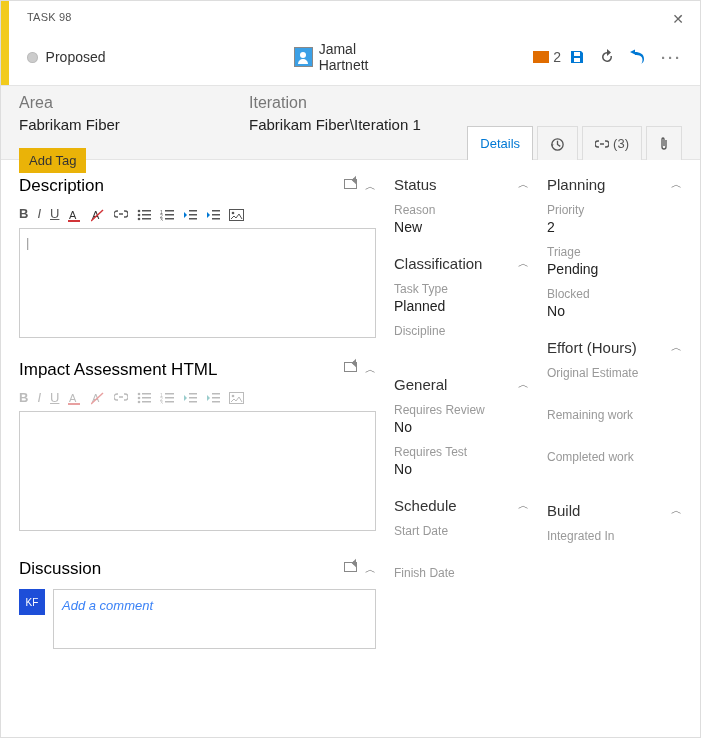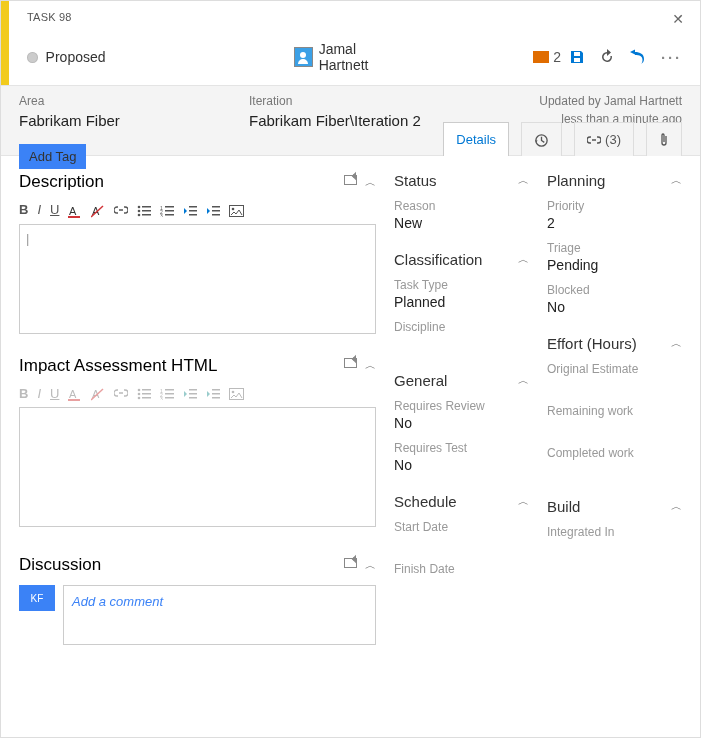--- a/index.html
+++ b/index.html
@@ -21,26 +21,26 @@
   .comm-icon { width:16px; height:12px; background:#e06c00; position:relative; }
   .comm-icon:after { content:""; position:absolute; bottom:-4px; left:3px; border:4px solid transparent; border-top-color:#e06c00; }
   .actions { display:flex; margin-left:auto; gap:14px; align-items:center; color:#555; }
   .actions span { cursor:pointer; font-size:15px; }
   .save-icon svg,.refresh-icon svg,.undo-icon svg { display:block; }
   .ellipsis { letter-spacing:2px; font-weight:bold; color:#888; }
   .info-bar { display:flex; background:#f4f4f4; border-top:1px solid #e4e4e4; border-bottom:1px solid #e4e4e4; padding:8px 0 26px 0; position:relative; }
   .info-col { padding:0 18px; }
   .info-col-1 { width:230px; }
   .info-col-2 { width:230px; }
-  .info-label { font-size:12px; color:#777; margin-bottom:4px; }
+  .info-label { font-size:16px; color:#777; margin-bottom:4px; }
   .info-value { font-size:15px; color:#222; }
   .updated { margin-left:auto; text-align:right; padding-right:18px; font-size:12px; color:#777; }
   .updated div:last-child { margin-top:4px; }
-  .add-tag { position:absolute; bottom:-14px; left:18px; background:#3b82f6; padding:5px 10px; font-size:13px; color:#333; cursor:pointer; }
-  .tabs { position:absolute; bottom:-1px; right:18px; display:flex; gap:12px; align-items:stretch; }
+  .add-tag { position:absolute; bottom:-14px; left:18px; background:#eab308; padding:5px 10px; font-size:13px; color:#333; cursor:pointer; }
+  .tabs { position:absolute; bottom:-1px; right:18px; display:flex; gap:4px; align-items:stretch; }
   .tab { padding:8px 12px; background:#f4f4f4; border:1px solid #ddd; border-bottom:none; font-size:13px; color:#555; cursor:pointer; display:flex; align-items:center; gap:4px; }
   .tab.active { background:#fff; color:#0078d4; border-color:#ccc; }
   .body { display:flex; padding:16px 18px; gap:18px; }
   .col-main { width:365px; }
   .col-side { width:138px; }
   .col-side2 { width:138px; }
   .sect-head { display:flex; align-items:center; justify-content:space-between; margin-bottom:8px; }
   .sect-title { font-size:17px; color:#000000; font-weight:400; }
   .sect-controls { display:flex; gap:8px; color:#888; font-size:12px; }
   .caret { font-size:11px; color:#666; }
@@ -51,21 +51,21 @@
   .tb-i { font-style:italic; }
   .tb-u { text-decoration:underline; }
   .rich-area { width:100%; height:110px; border:1px solid #ccc; padding:6px; font-size:13px; }
   .rich-area2 { height:120px; }
   .field-label { font-size:12px; color:#999; margin-top:10px; }
   .field-value { font-size:14px; color:#222; margin-top:2px; }
   .subhead { font-size:15px; color:#333; font-weight:500; margin-top:20px; display:flex; justify-content:space-between; align-items:center; }
   .subhead:first-child { margin-top:0; }
   .discussion { margin-top:28px; }
   .disc-row { display:flex; gap:8px; margin-top:10px; }
-  .disc-avatar { width:36px; height:26px; background:#3b82f6; color:#fff; font-size:10px; display:flex; align-items:center; justify-content:center; }
+  .disc-avatar { width:26px; height:26px; background:#1d4ed8; color:#fff; font-size:10px; display:flex; align-items:center; justify-content:center; }
   .disc-input { flex:1; height:60px; border:1px solid #ccc; padding:8px; font-style:italic; color:#3b82f6; font-size:13px; }
   .sq-ic { width:13px; height:10px; border:1px solid #888; position:relative; display:inline-block; }
   .sq-ic:after { content:""; position:absolute; top:-3px; right:-3px; border:3px solid transparent; border-left-color:#888; border-bottom-color:#888; transform:rotate(45deg); }
   svg { display:inline-block; vertical-align:middle; }
 </style>
 </head>
 <body>
 
 <div class="header">
   <div class="yellow-bar"></div>
@@ -110,25 +110,21 @@
   </div>
 </div>
 
 <div class="info-bar">
   <div class="info-col info-col-1">
     <div class="info-label">Area</div>
     <div class="info-value">Fabrikam Fiber</div>
   </div>
   <div class="info-col info-col-2">
     <div class="info-label">Iteration</div>
-    <div class="info-value">Fabrikam Fiber\Iteration 2</div>
-  </div>
-  <div class="updated">
-    <div>Updated by Jamal Hartnett</div>
-    <div>less than a minute ago</div>
+    <div class="info-value">Fabrikam Fiber\Iteration 1</div>
   </div>
   <div class="add-tag">Add Tag</div>
   <div class="tabs">
     <div class="tab active">Details</div>
     <div class="tab">
       <span><svg width="15" height="15" viewBox="0 0 16 16">
             <circle cx="8" cy="8" r="6" fill="none" stroke="#555" stroke-width="1.4"></circle>
             <path d="M8 4v4l3 2" stroke="#555" stroke-width="1.4" fill="none"></path>
             <path d="M2 8l-1-1 1 3 2-2z" fill="#555"></path>
           </svg></span>

